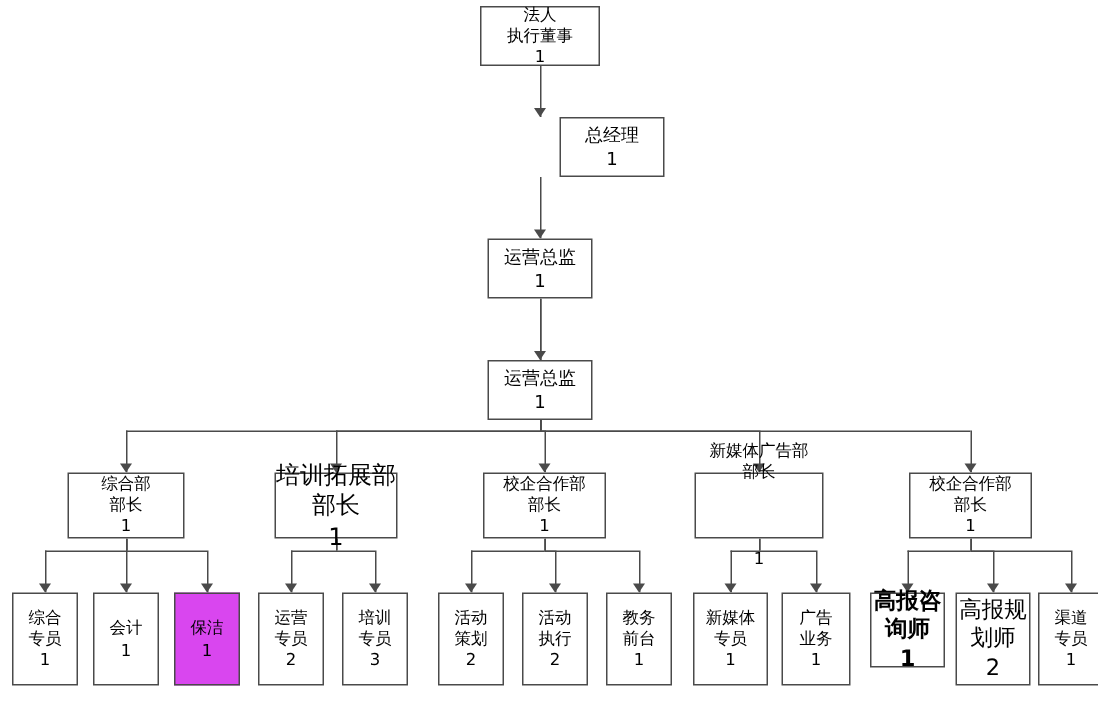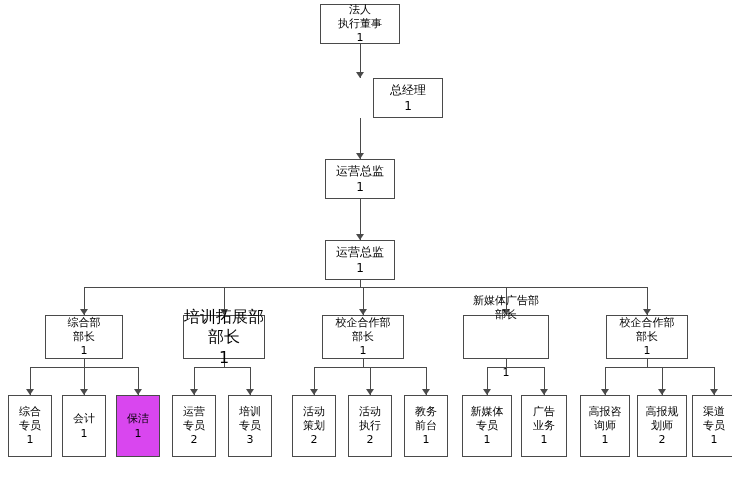--- a/index.html
+++ b/index.html
@@ -217,26 +217,26 @@
       <div class="node" style="left: 462px; top: 395px; width: 50px; height: 62px; font-size: 11px; border-color: rgb(74, 74, 74); background: rgb(255, 255, 255); color: rgb(0, 0, 0);">
         <div class="t">新媒体
 专员</div>
         <div class="c">1</div>
       </div>
       <div class="node" style="left: 521px; top: 395px; width: 46px; height: 62px; font-size: 11px; border-color: rgb(74, 74, 74); background: rgb(255, 255, 255); color: rgb(0, 0, 0);">
         <div class="t">广告
 业务</div>
         <div class="c">1</div>
       </div>
-      <div class="node" style="left: 580px; top: 395px; width: 50px; height: 62px; font-size: 11px; border-color: rgb(74, 74, 74); background: rgb(255, 255, 255); color: rgb(0, 0, 0);">
+      <div class="node" style="left: 580px; top: 395px; width: 50px; height: 50px; font-size: 15px; border-color: rgb(74, 74, 74); background: rgb(255, 255, 255); color: rgb(0, 0, 0); font-weight: bold;">
         <div class="t">高报咨
 询师</div>
         <div class="c">1</div>
       </div>
-      <div class="node" style="left: 637px; top: 395px; width: 50px; height: 62px; font-size: 11px; border-color: rgb(74, 74, 74); background: rgb(255, 255, 255); color: rgb(0, 0, 0);">
+      <div class="node" style="left: 637px; top: 395px; width: 50px; height: 62px; font-size: 15px; border-color: rgb(74, 74, 74); background: rgb(255, 255, 255); color: rgb(0, 0, 0);">
         <div class="t">高报规
 划师</div>
         <div class="c">2</div>
       </div>
       <div class="node" style="left: 692px; top: 395px; width: 44px; height: 62px; font-size: 11px; border-color: rgb(74, 74, 74); background: rgb(255, 255, 255); color: rgb(0, 0, 0);">
         <div class="t">渠道
 专员</div>
         <div class="c">1</div>
       </div>
     </div>

